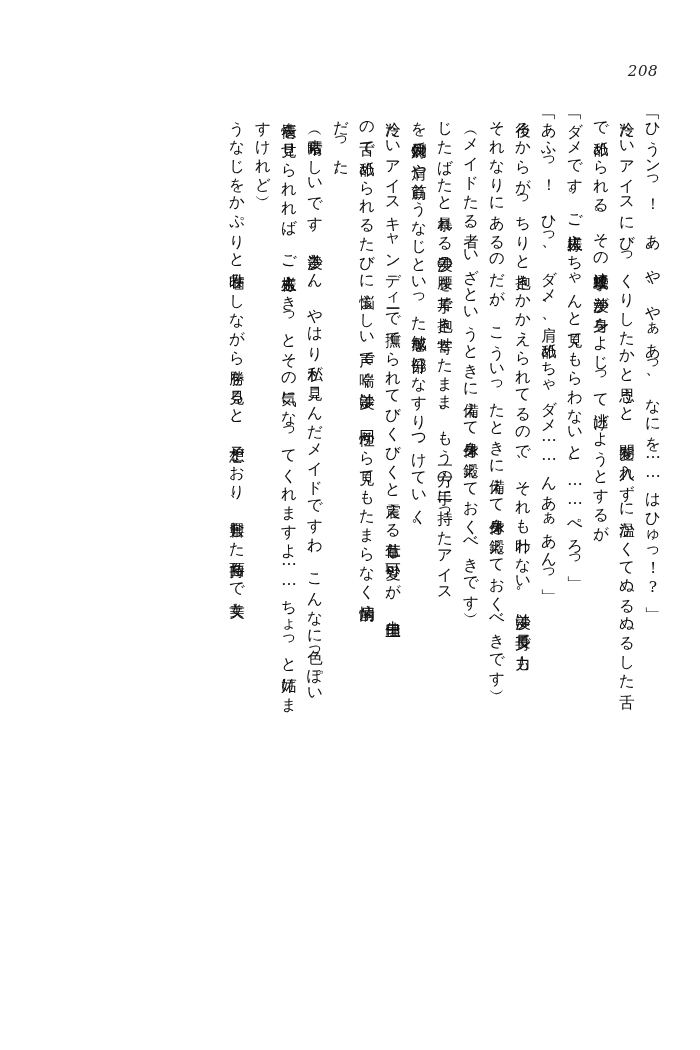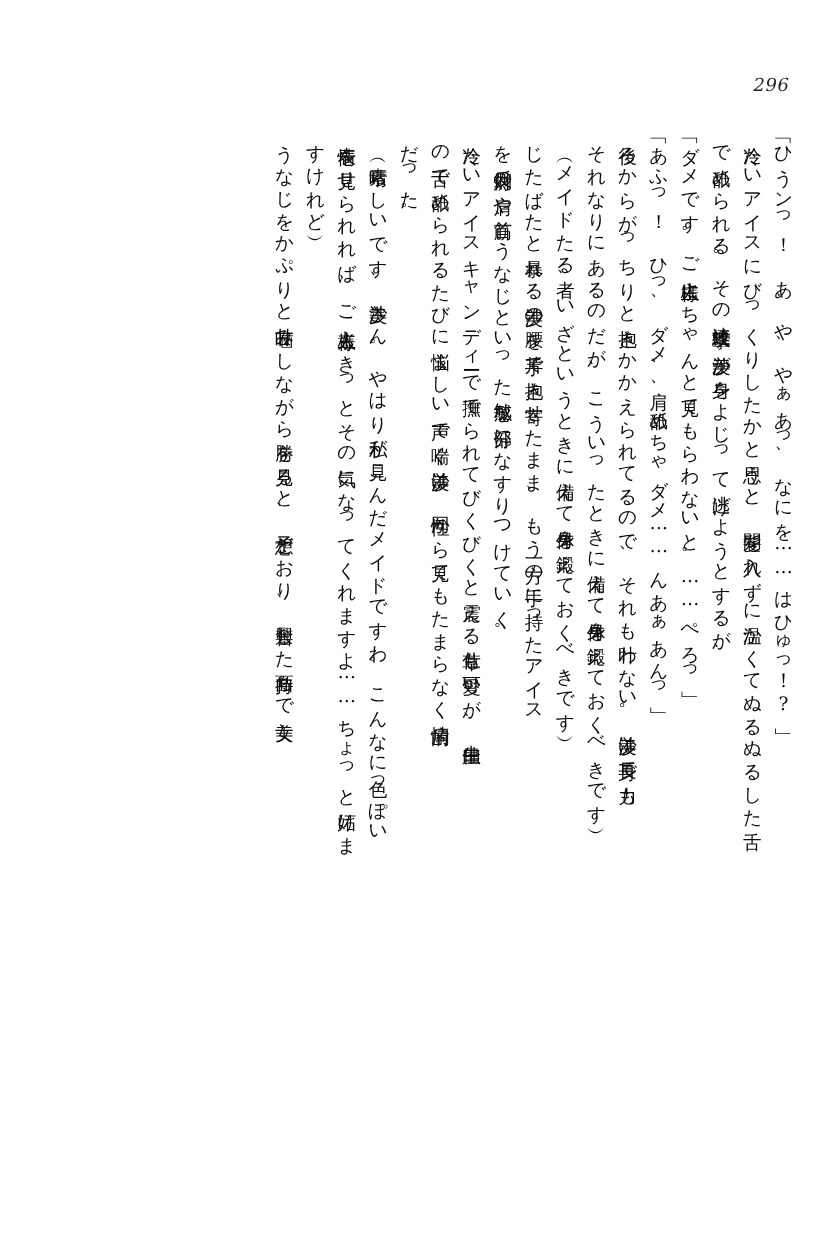--- a/index.html
+++ b/index.html
@@ -55,21 +55,21 @@
   .vline.indent {
     padding-top: 16px;
     box-sizing: border-box;
   }
 </style>
 </head>
 <body>
 
 <div class="page">
 
-  <div class="page-number">296</div>
+  <div class="page-number">208</div>
 
   <div class="body-area">
     <div class="vline">「ひうンっ！ あ、や、やぁあっ、なにを……はひゅっ!?」</div>
     <div class="vline">冷たいアイスにびっくりしたかと思うと、間髪を入れずに温かくてぬるぬるした舌</div>
     <div class="vline">で舐められる。その連続攻撃に美沙が身をよじって逃げようとするが、</div>
     <div class="vline">「ダメです。ご主人様にちゃんと見てもらわないと。……ぺろっ」</div>
     <div class="vline">「あふっ！ ひっ、ダメ、肩、舐めちゃダメ……んあぁあんっ」</div>
     <div class="vline">後ろからがっちりと抱きかかえられてるので、それも叶わない。美沙は長身で力も</div>
     <div class="vline">それなりにあるのだが、こういったときに備えて身体を鍛えておくべきです）</div>
     <div class="vline indent">（メイドたる者、いざというときに備えて身体を鍛えておくべきです）</div>

